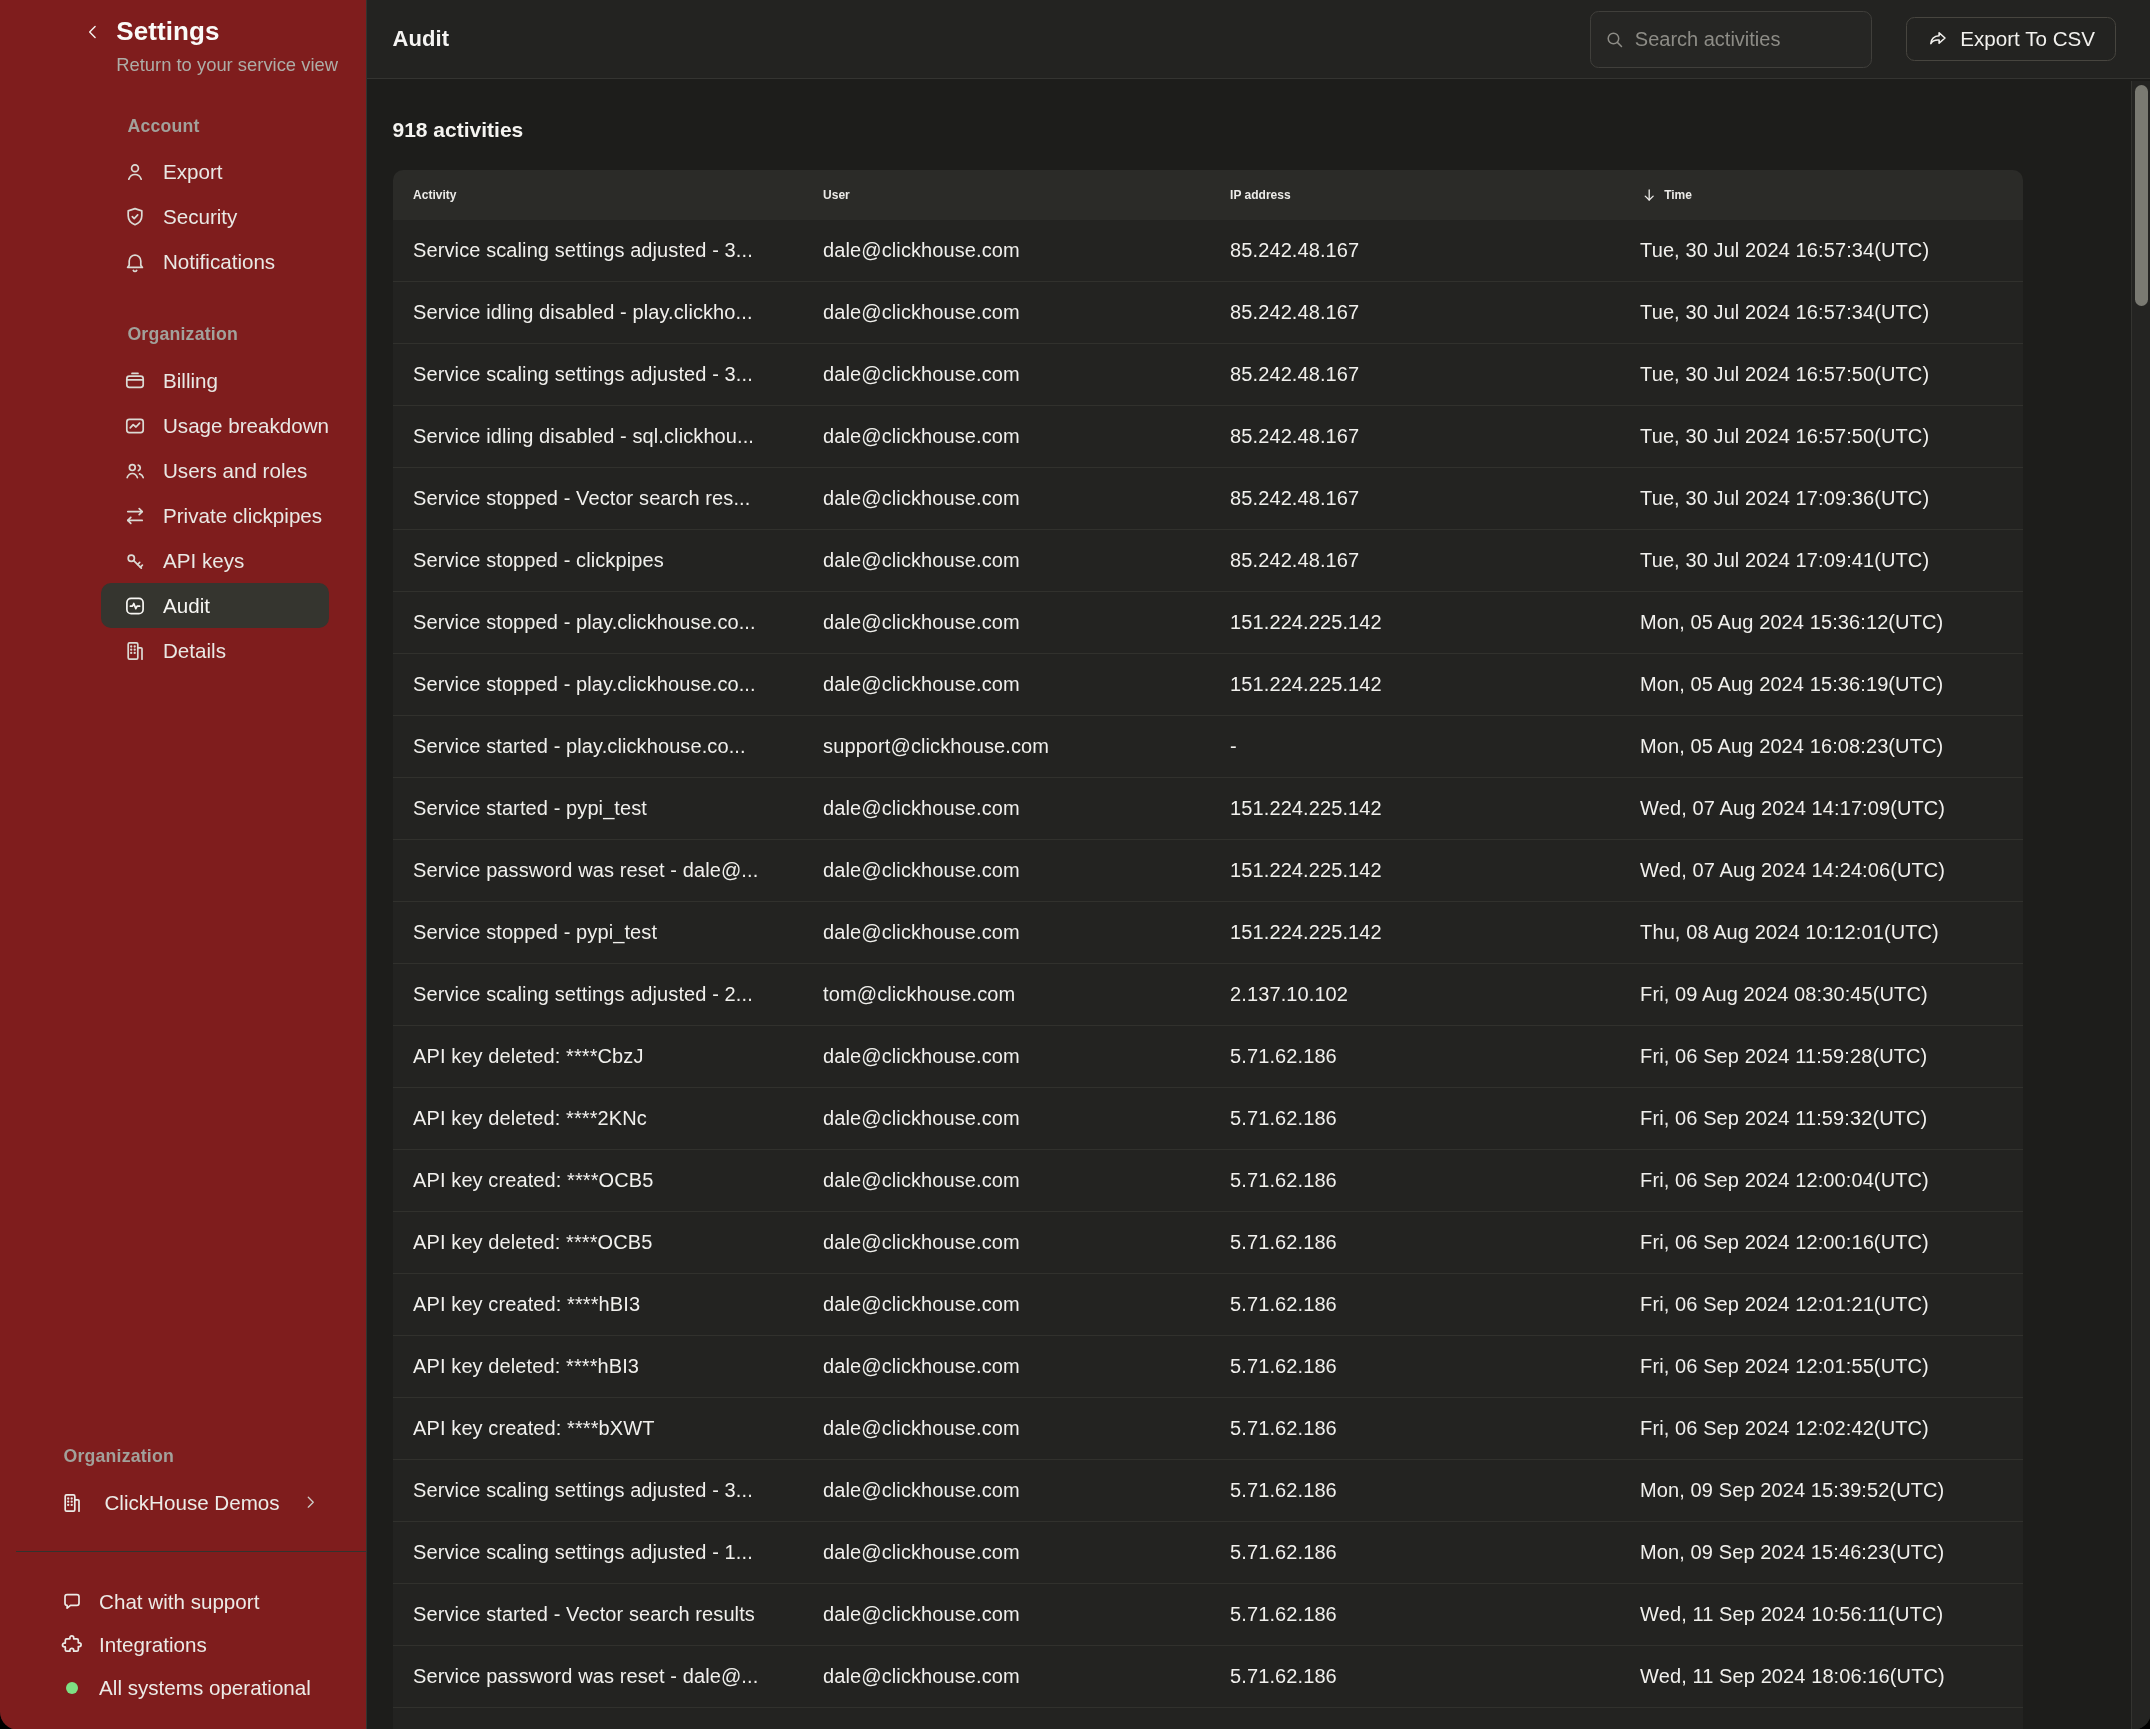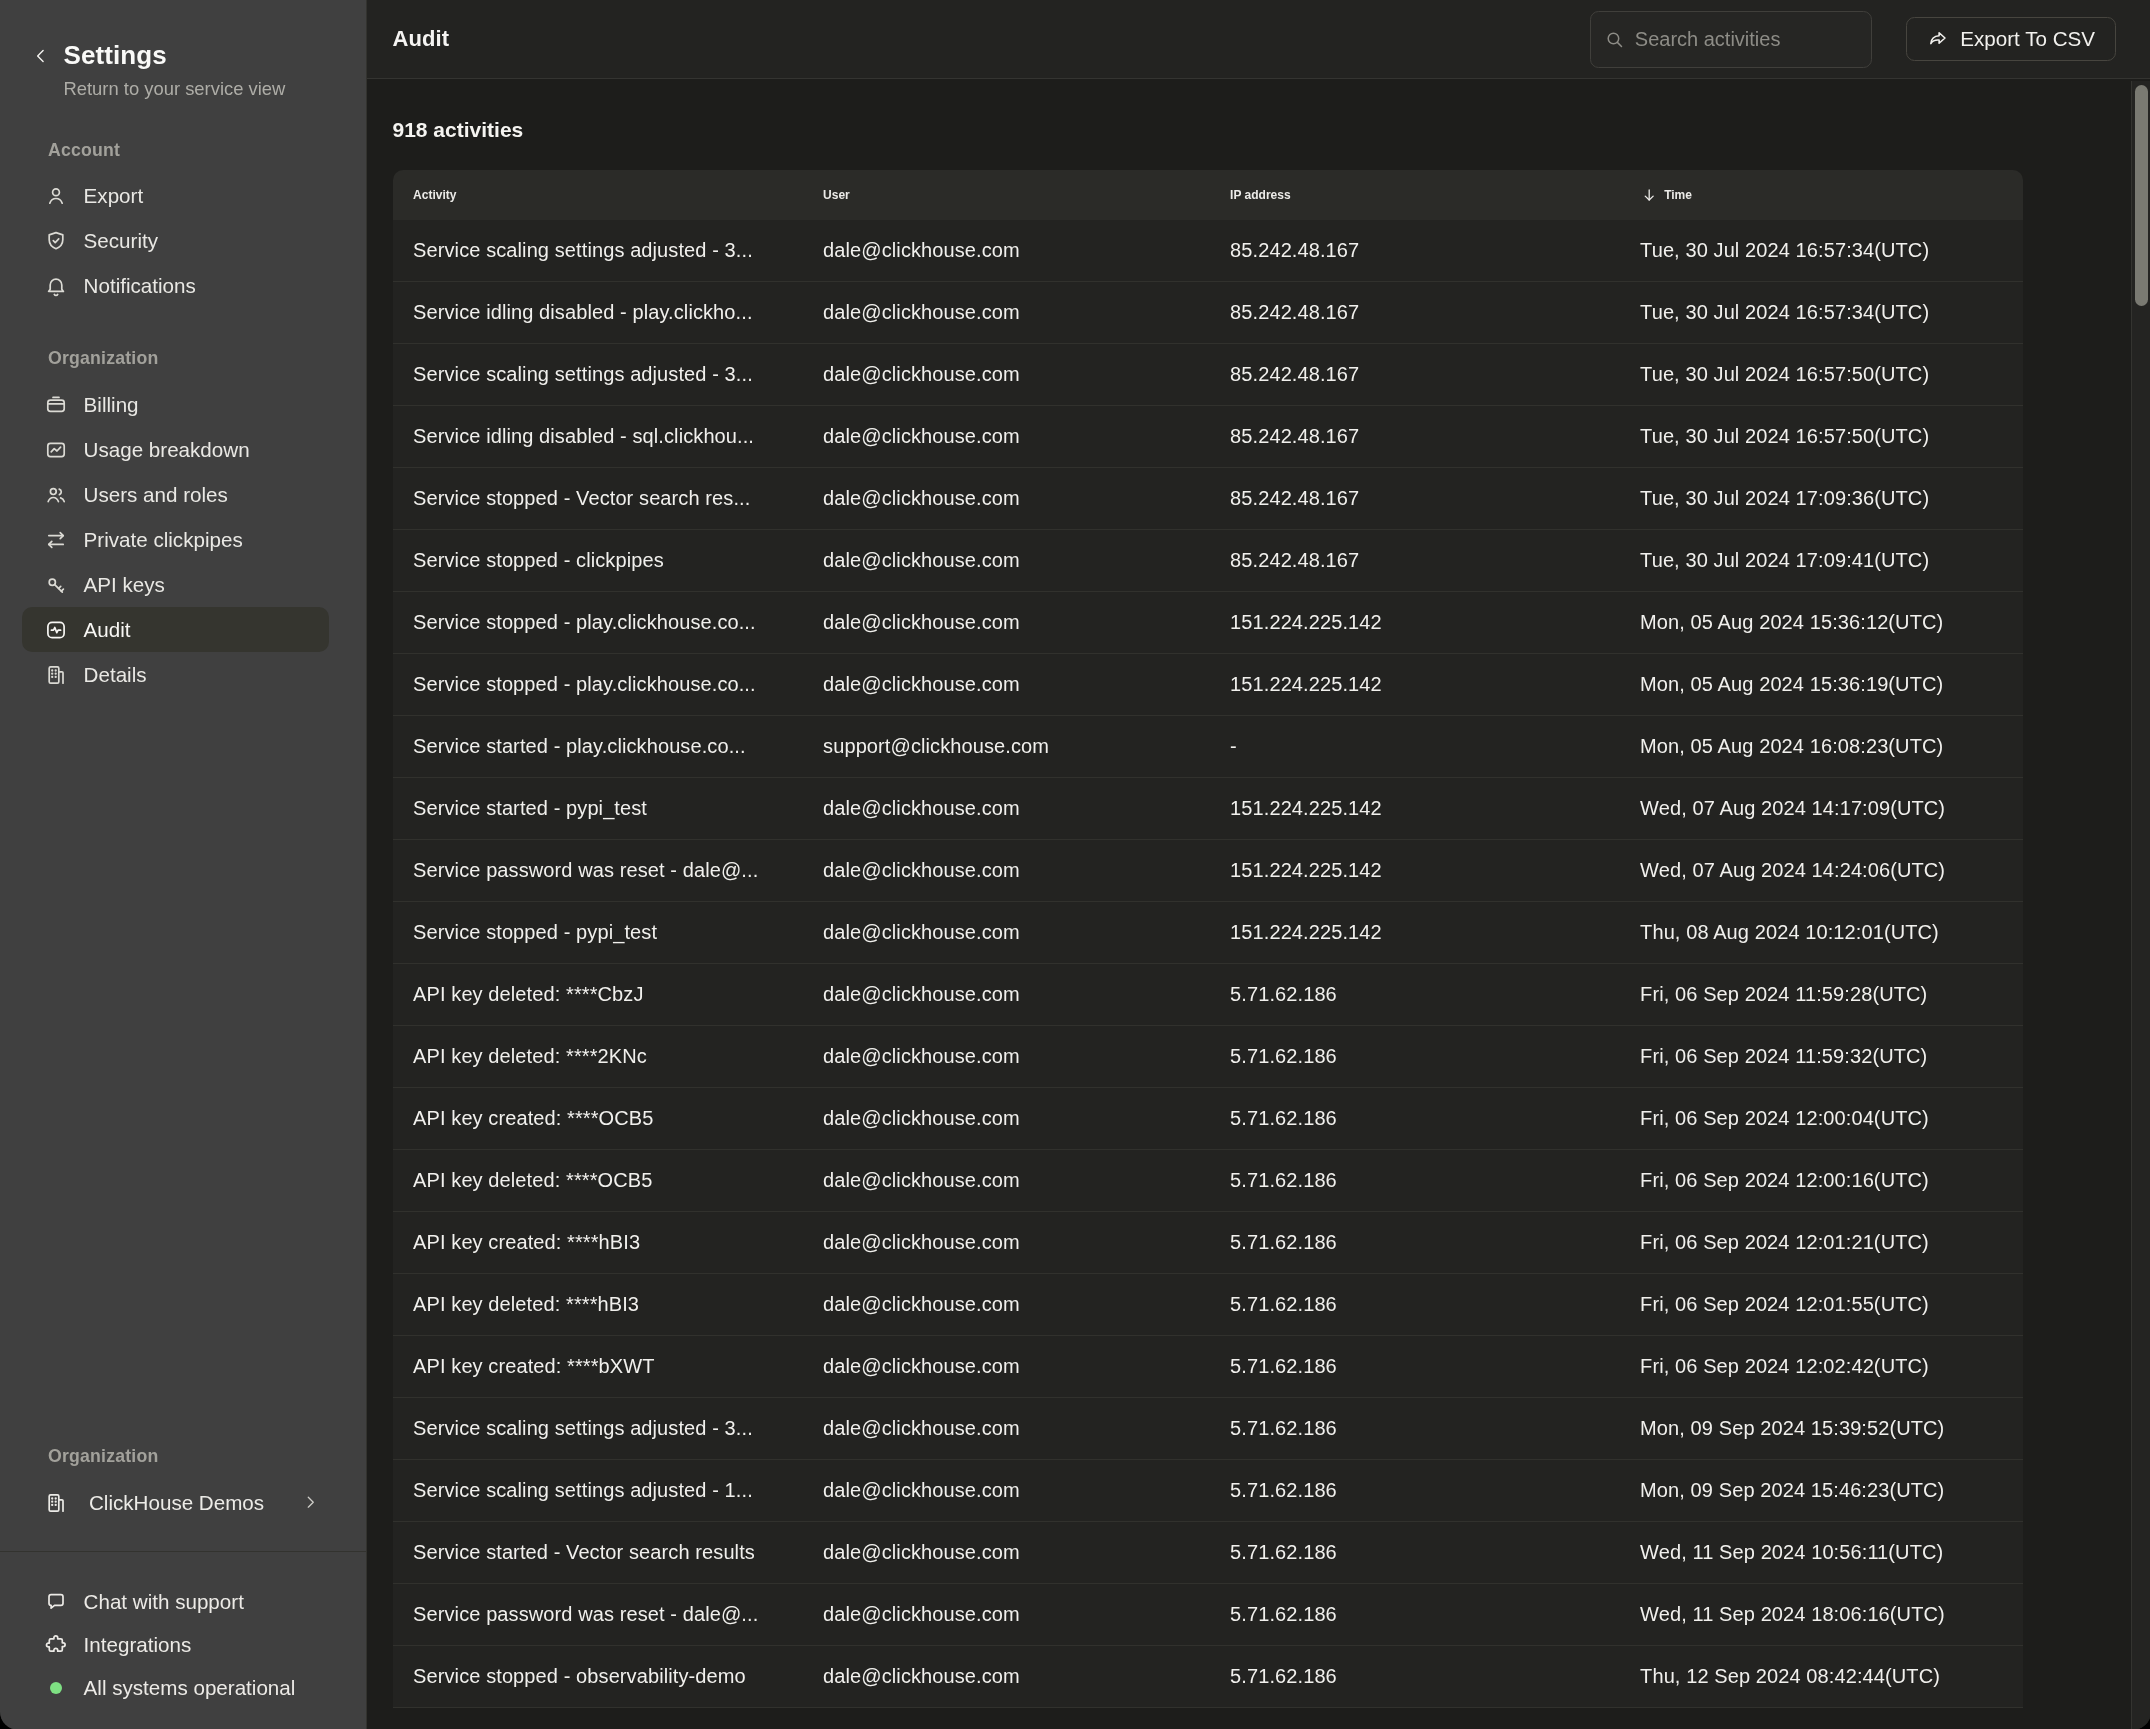--- a/index.html
+++ b/index.html
@@ -2,22 +2,22 @@
 <html style="font-size:11.3px"><head>
 <meta charset="utf-8">
 <style>
   * { box-sizing: border-box; margin: 0; padding: 0; }
   html, body { width: 2151px; height: 1730px; background: #000; overflow: hidden;
     font-family: "Liberation Sans", sans-serif; }
   #app { display: flex; width: 2151px; height: 1730px; background: #1d1d1b;
     border-radius: 0 0 18.4px 18.4px; overflow: hidden; position: relative; }
 
   
-  aside { width: 367px; min-width: 367px; background: #404040; border-right: 1.4px solid #33332f;
-    display: flex; flex-direction: column; padding-top: 40px; color: #ecebe7; }
+  aside { width: 367px; min-width: 367px; background: #7f1d1d; border-right: 1.4px solid #33332f;
+    display: flex; flex-direction: column; padding-top: 16px; color: #ecebe7; align-items: flex-end; }
   .sb-header { display: flex; align-items: flex-start; gap: 10px; padding: 0 28px; }
   .back-btn { background: none; border: none; color: #f5f4f1; cursor: pointer;
     width: 25.5px; height: 31px; display: flex; align-items: center; justify-content: center; }
   .back-btn .icon { width: 20px; height: 20px; }
   .sb-title { font-size: 26px; font-weight: 700; color: #fafaf8; line-height: 31px; letter-spacing: 0.1px; }
   .sb-subtitle { font-size: 18.4px; color: #aeada7; margin-top: 5.7px; line-height: 23px; }
   .section-label { font-size: 17.7px; font-weight: 600; color: #a2a19b; padding-left: 48px;
     margin-top: 40px; margin-bottom: 12.8px; line-height: 21px; letter-spacing: 0.2px; }
   .sb-item { height: 45px; display: flex; align-items: center; gap: 15.6px;
     margin: 0 37px 0 22px; padding-left: 22px; border-radius: 10px; cursor: pointer;
@@ -350,20 +350,26 @@
               <div class="td">151.224.225.142</div>
               <div class="td">Wed, 07 Aug 2024 14:24:06(UTC)</div>
             </div>
             <div class="trow">
               <div class="td">Service stopped - pypi_test</div>
               <div class="td">dale@clickhouse.com</div>
               <div class="td">151.224.225.142</div>
               <div class="td">Thu, 08 Aug 2024 10:12:01(UTC)</div>
             </div>
             <div class="trow">
+              <div class="td">Service scaling settings adjusted - 2...</div>
+              <div class="td">tom@clickhouse.com</div>
+              <div class="td">2.137.10.102</div>
+              <div class="td">Fri, 09 Aug 2024 08:30:45(UTC)</div>
+            </div>
+            <div class="trow">
               <div class="td">API key deleted: ****CbzJ</div>
               <div class="td">dale@clickhouse.com</div>
               <div class="td">5.71.62.186</div>
               <div class="td">Fri, 06 Sep 2024 11:59:28(UTC)</div>
             </div>
             <div class="trow">
               <div class="td">API key deleted: ****2KNc</div>
               <div class="td">dale@clickhouse.com</div>
               <div class="td">5.71.62.186</div>
               <div class="td">Fri, 06 Sep 2024 11:59:32(UTC)</div>

